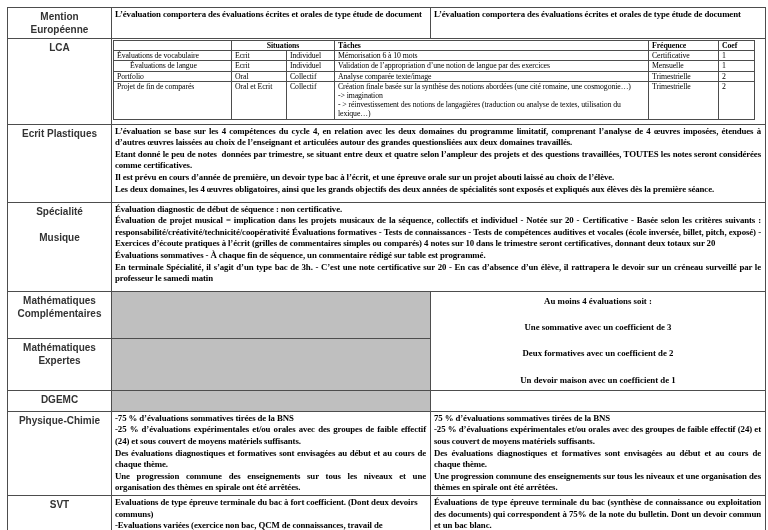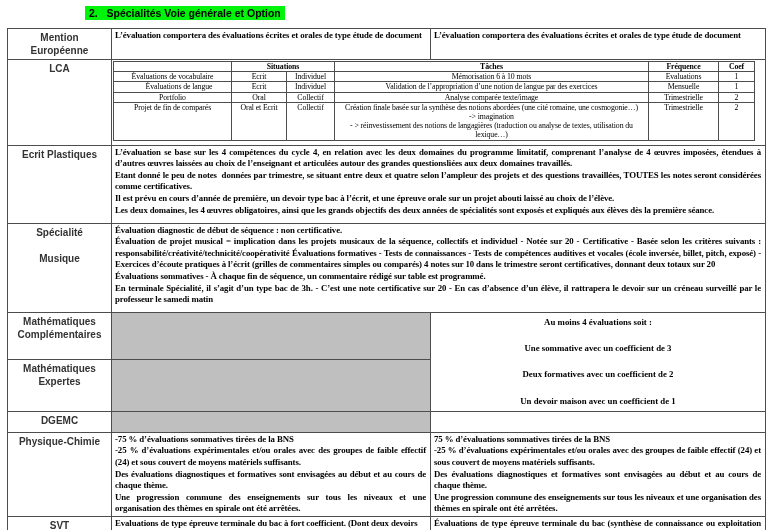--- a/index.html
+++ b/index.html
@@ -32,43 +32,40 @@
   td.gray{background:#bfbfbf;}
   td.mathnote{
     font-size:8.8px;font-weight:bold;text-align:center;
     white-space:pre-wrap;padding:3px 4px;line-height:1.5;
   }
   td.lca-wrap{padding:1px 0 4px 1px;}
   table.lca{border-collapse:collapse;table-layout:fixed;width:641px;}
   table.lca td{
     border:1px solid #4d4d4d;vertical-align:top;
     font-size:7.8px;line-height:1.18;letter-spacing:-0.1px;
-    padding:0 3px;white-space:pre-wrap;overflow:hidden;text-align:center;
+    padding:0 3px;white-space:pre-wrap;overflow:hidden;
   }
   table.lca td.hd{font-weight:bold;}
   table.lca td.ctr{text-align:center;}
   table.lca td.indent{padding-left:16px;}
   tr.r-mention{height:31px;}
   tr.r-lca{height:84px;}
   tr.r-arts{height:78px;}
   tr.r-musique{height:89px;}
   tr.r-mcomp{height:36px;}
   tr.r-mexp{height:39px;}
   tr.r-dgemc{height:21px;}
   tr.r-pc{height:74px;}
   tr.r-svt{height:47px;}
 </style>
 </head>
 <body>
 
 <div class="page">
 
-  <div class="title-line">
-    <span class="title">2.   Spécialités Voie générale et Option</span>
-  </div>
 
   <table class="main">
     <colgroup>
       <col style="width:104px">
         <col style="width:319px">
         <col style="width:335px">
     </colgroup>
 
     <tbody>
         <tr class="r-mention">
@@ -96,21 +93,21 @@
             <td class="hd ctr" colspan="2">Situations</td>
             <td class="hd">Tâches</td>
             <td class="hd">Fréquence</td>
             <td class="hd">Coef</td>
           </tr>
           <tr>
             <td>Évaluations de vocabulaire</td>
             <td>Ecrit</td>
             <td>Individuel</td>
             <td>Mémorisation 6 à 10 mots</td>
-            <td>Evaluations</td>
+            <td>Certificative</td>
             <td>1</td>
           </tr>
           <tr>
             <td class="indent">Évaluations de langue</td>
             <td>Ecrit</td>
             <td>Individuel</td>
             <td>Validation de l’appropriation d’une notion de langue par des exercices</td>
             <td>Mensuelle</td>
             <td>1</td>
           </tr>

